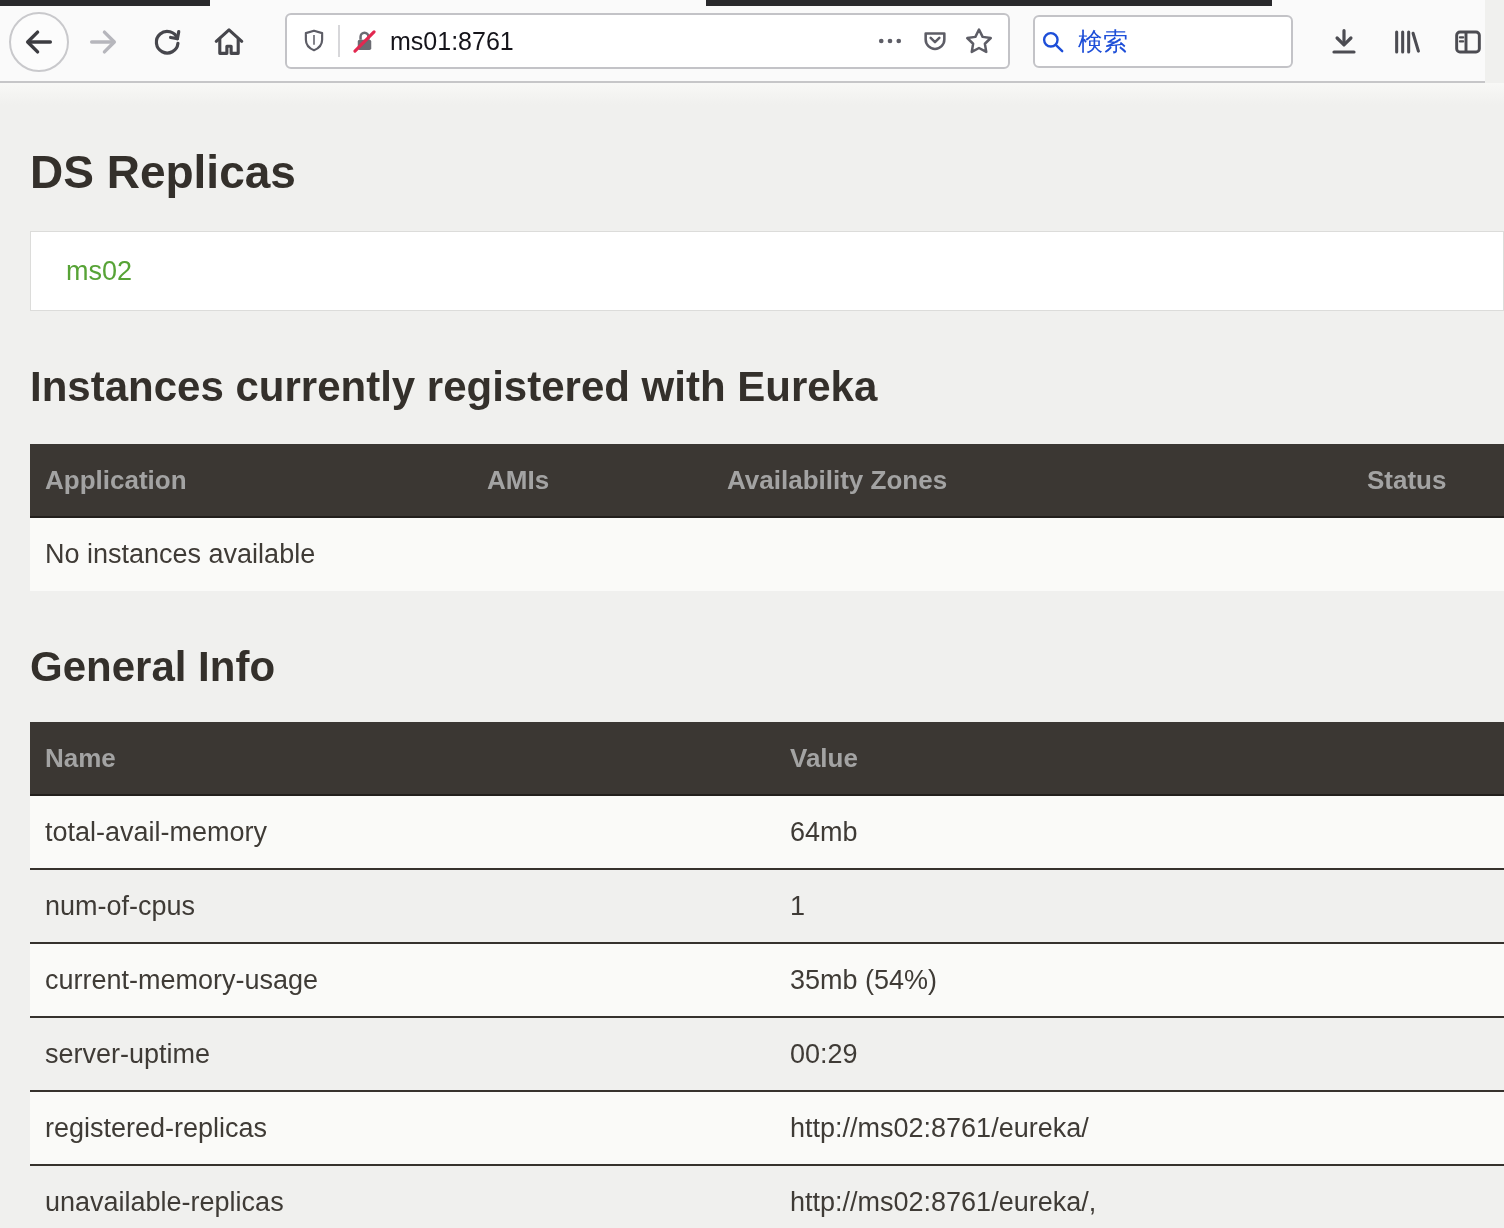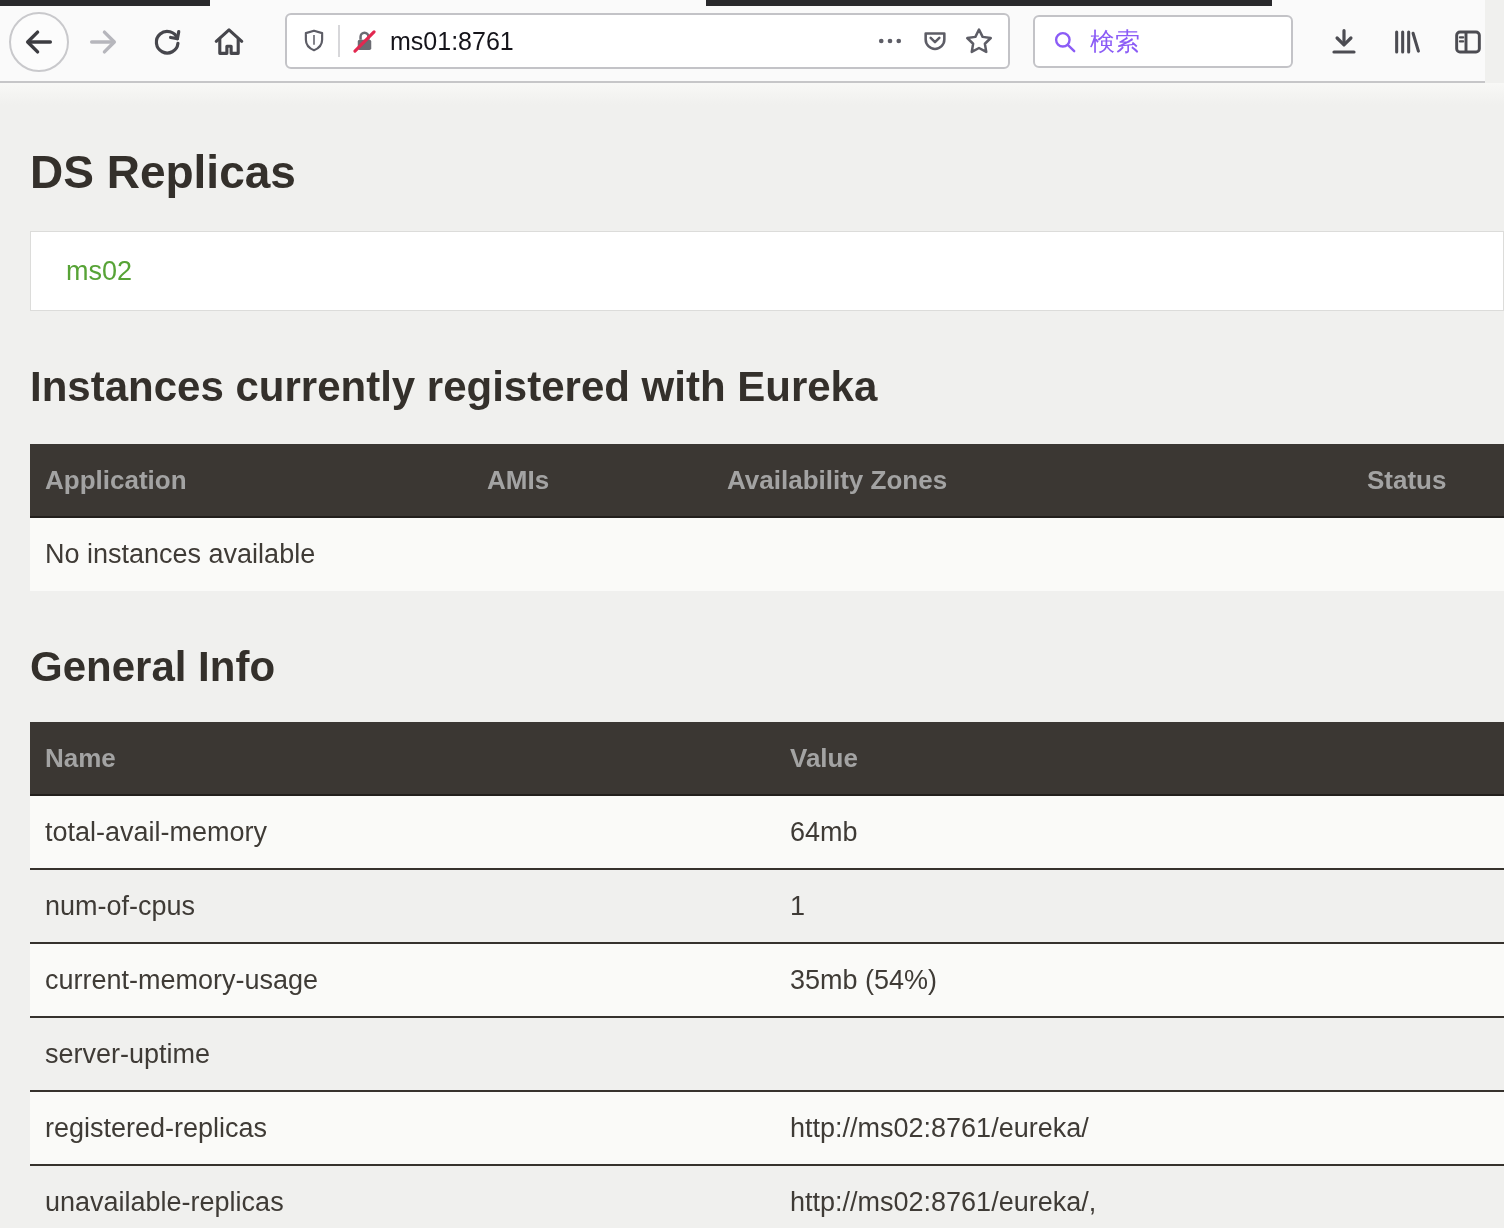--- a/index.html
+++ b/index.html
@@ -33,21 +33,21 @@
     display: flex; align-items: center; padding: 0 14px;
   }
   .url-bar .divider { width: 2px; height: 32px; background: #d7d7da; margin: 0 11px; }
   .url-text { font-size: 25px; color: #15141a; margin-left: 12px; flex: 1; white-space: nowrap; }
   .chrome-icon { display: inline-flex; align-items: center; justify-content: center; flex: none; }
   .gray-icon { color: #5d5d66; }
 
   .search-bar {
     position: absolute; left: 1033px; top: 15px; width: 260px; height: 53px;
     background: #fff; border: 2px solid #c3c3c7; border-radius: 6px;
-    display: flex; align-items: center; padding: 0 17px; color: #8b5cf6;
+    display: flex; align-items: center; padding: 0 5px; color: #1d4ed8;
   }
   .search-placeholder { font-size: 25px; margin-left: 12px; }
 
   .right-icon { position: absolute; top: 26px; width: 32px; height: 32px; color: #4c4c52; }
   .dl  { left: 1328px; }
   .lib { left: 1390px; }
   .sb  { left: 1452px; }
 
   svg { display: block; }
 
@@ -253,20 +253,21 @@
     <div class="info-row even">
       <div>num-of-cpus</div>
       <div>1</div>
     </div>
     <div class="info-row odd">
       <div>current-memory-usage</div>
       <div>35mb (54%)</div>
     </div>
     <div class="info-row even">
       <div>server-uptime</div>
+      <div>00:29</div>
     </div>
     <div class="info-row odd">
       <div>registered-replicas</div>
       <div>http://ms02:8761/eureka/</div>
     </div>
     <div class="info-row even">
       <div>unavailable-replicas</div>
       <div>http://ms02:8761/eureka/,</div>
     </div>
     <div class="row-stub"></div>

